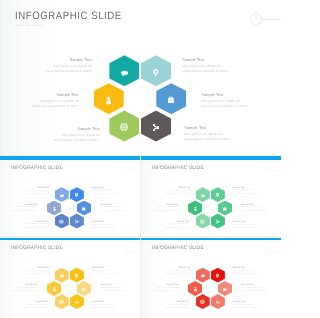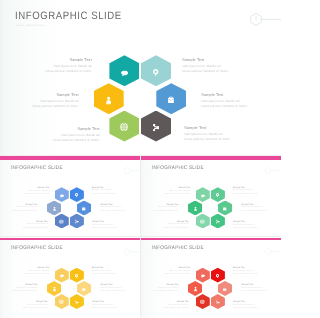--- a/index.html
+++ b/index.html
@@ -1,20 +1,20 @@
 <!DOCTYPE html>
 <html><head>
 <meta charset="utf-8">
 <title>Infographic Slide</title>
 <style>
   html,body{margin:0;padding:0;}
   body{width:281px;height:318px;overflow:hidden;background:#ffffff;
        font-family:"Liberation Sans",sans-serif;
        -webkit-font-smoothing:antialiased;text-rendering:geometricPrecision;}
-  .page{position:relative;width:281px;height:318px;background:#ec4899;}
+  .page{position:relative;width:281px;height:318px;background:#0ea5e9;}
 
   
   .hero{position:absolute;left:0;top:0;width:281px;height:155px;overflow:hidden;background:#fff;}
   .hero-bg{position:absolute;left:0;top:0;width:281px;height:155px;
         background:
           linear-gradient(90deg,#eef3f2 0%,#f4f8f7 1.5%,#fafcfb 9%,#ffffff 22%),
           radial-gradient(ellipse 60px 80px at -6px 44px, #eef4f3 0%, rgba(240,246,245,0) 76%);}
   .hero-title{position:absolute;left:15px;top:10.1px;font-size:10.7px;letter-spacing:.62px;
         color:#6a6a6a;font-weight:400;transform:scaleX(.9);transform-origin:0 0;white-space:nowrap;}
   .hero-sub{position:absolute;left:15.7px;top:24.2px;font-size:2.45px;letter-spacing:.42px;

